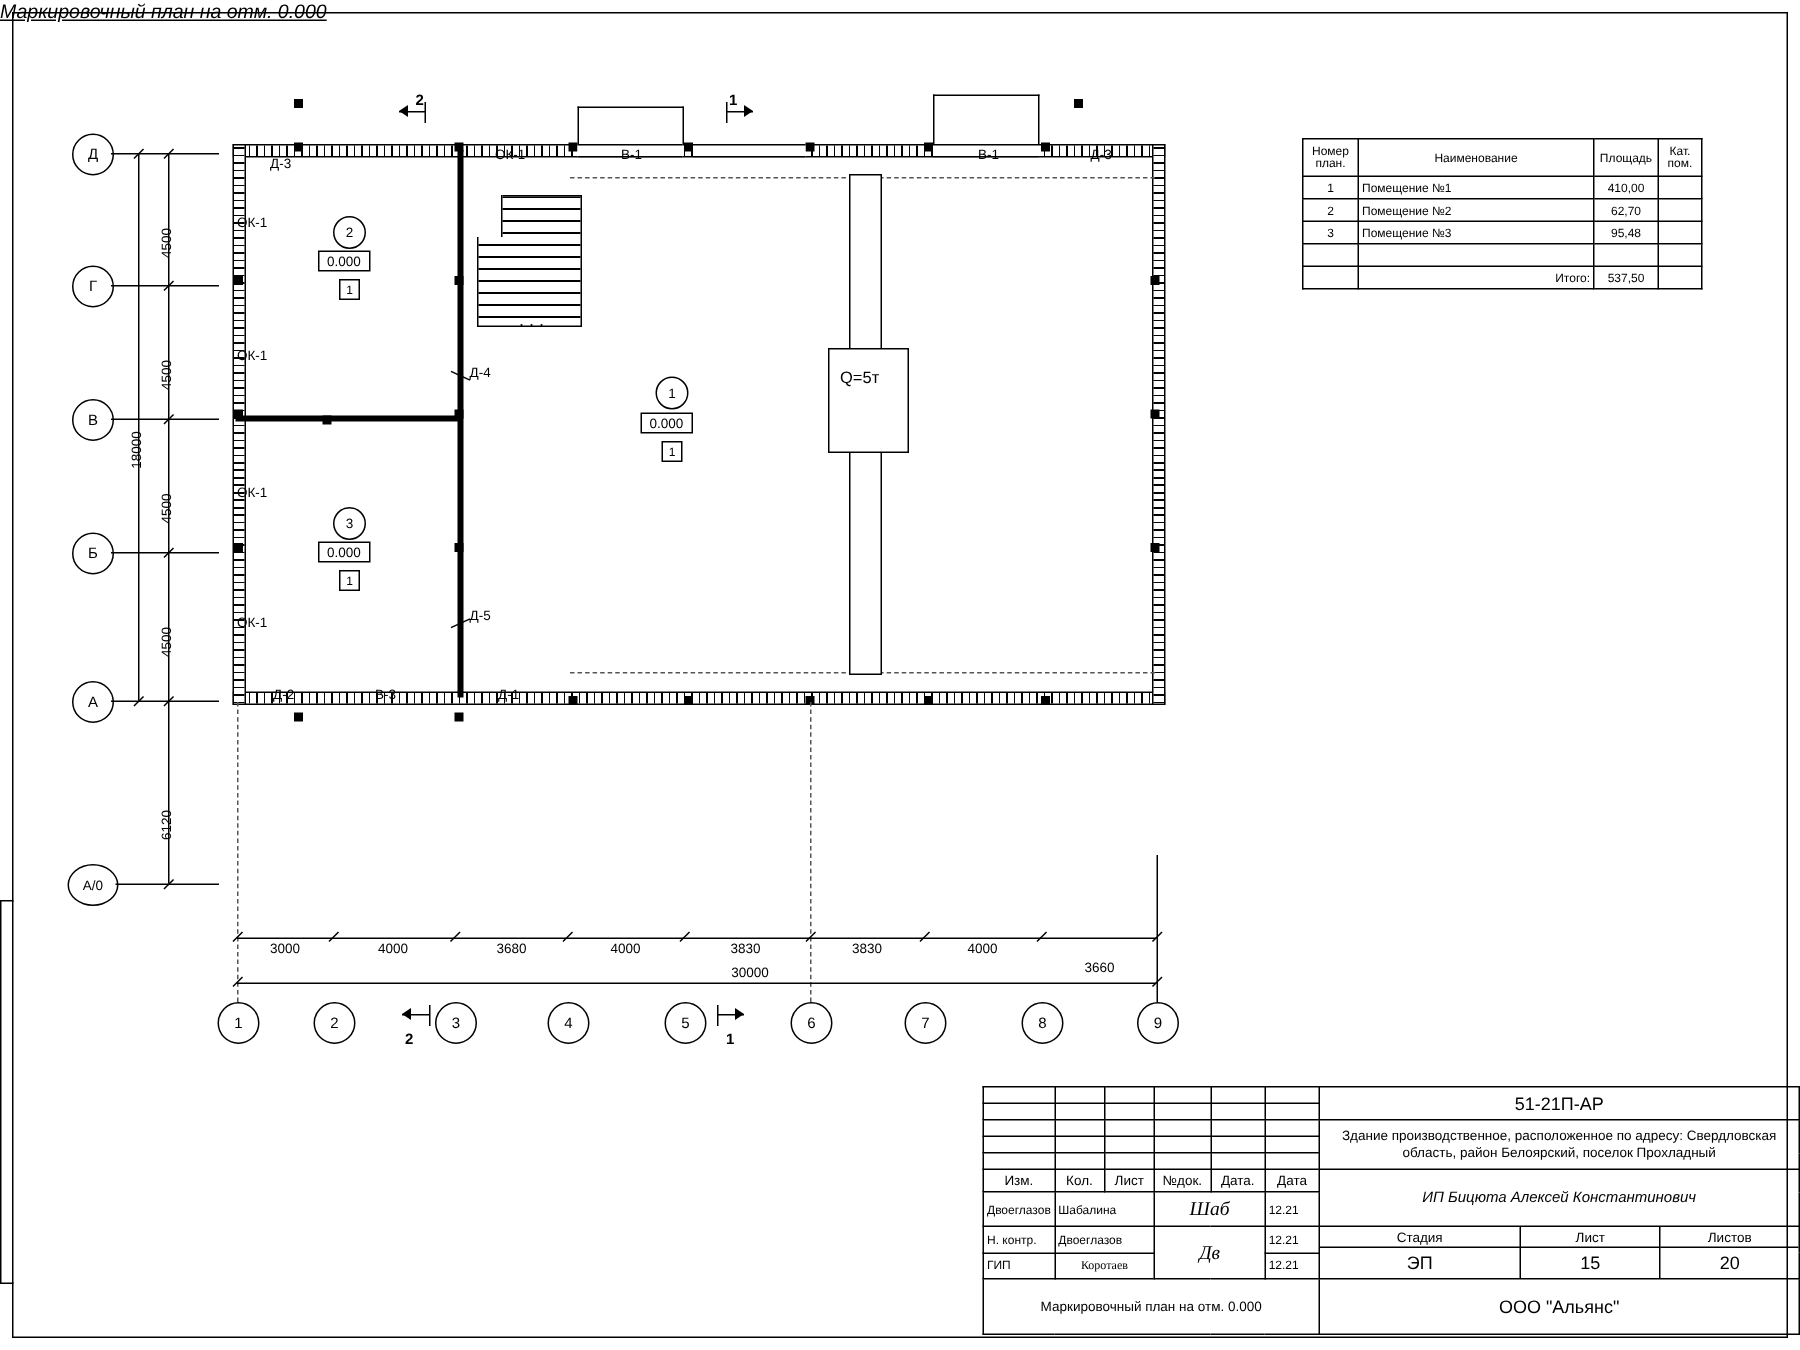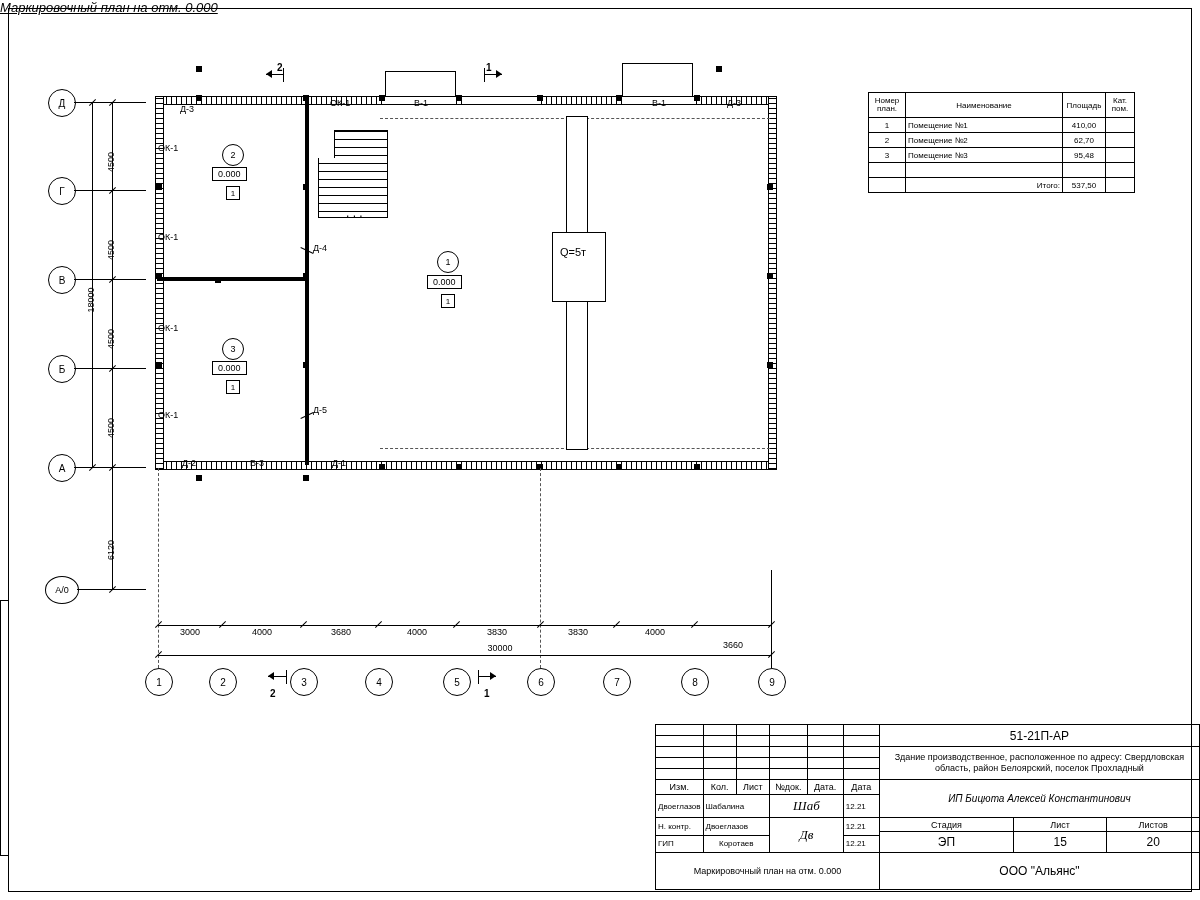--- a/index.html
+++ b/index.html
@@ -394,21 +394,21 @@
               <td class="ctr" style="border-left:none;border-bottom:none;height:20px;font-size:12px;">ЭП</td>
               <td class="ctr" style="border-bottom:none;font-size:12px;">15</td>
               <td class="ctr" style="border-right:none;border-bottom:none;font-size:12px;">20</td>
             </tr>
           </tbody>
               </table>
         </td>
       </tr>
       <tr>
         <td style="height:14px;font-size:8px;">ГИП</td>
-        <td colspan="2" class="ctr" style="font-size:8px;">Коротаев</td>
+        <td colspan="2" class="ctr" style="font-size:8px;font-family:Liberation Serif, serif;">Коротаев</td>
         <td style="font-size:8px;">12.21</td>
       </tr>
       <tr>
         <td colspan="6" class="ctr" style="height:36px;font-size:9px;">Маркировочный план на отм. 0.000</td>
         <td class="ctr" style="font-size:12px;">ООО "Альянс"</td>
       </tr>
     </tbody>
       </table>
   </div>
 

